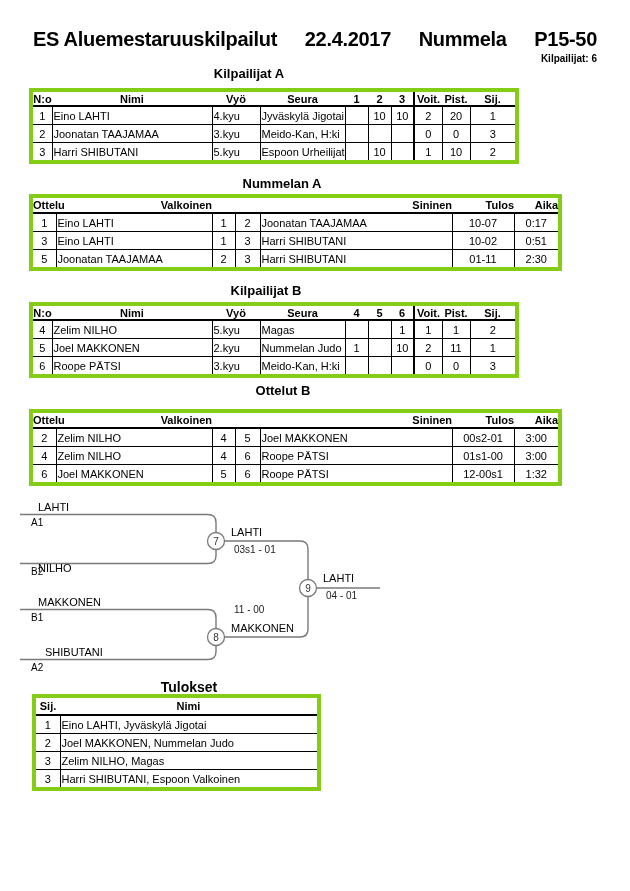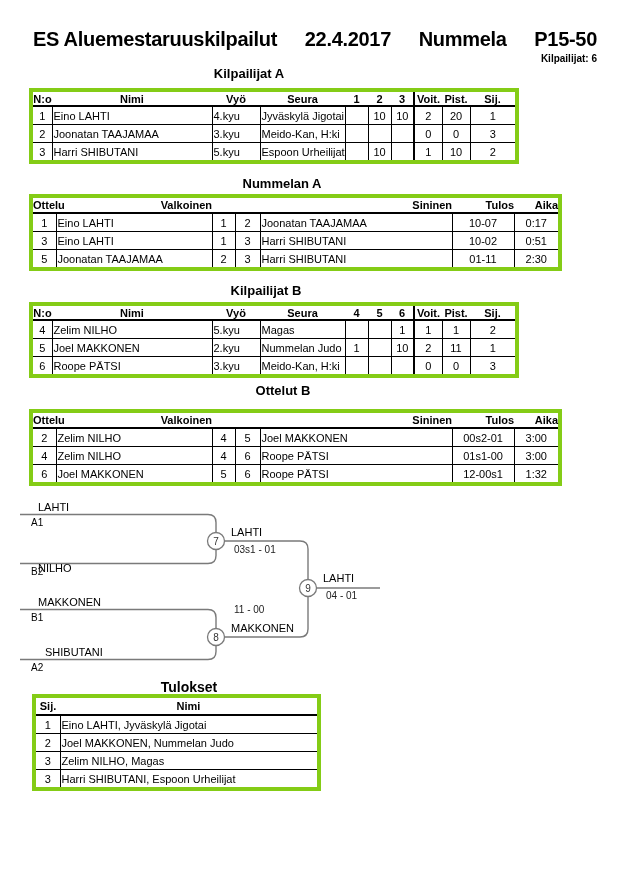--- a/index.html
+++ b/index.html
@@ -349,18 +349,18 @@
       <tr>
         <td>2</td>
         <td class="l">Joel MAKKONEN, Nummelan Judo</td>
       </tr>
       <tr>
         <td>3</td>
         <td class="l">Zelim NILHO, Magas</td>
       </tr>
       <tr>
         <td>3</td>
-        <td class="l">Harri SHIBUTANI, Espoon Urheilijat</td>
+        <td class="l">Harri SHIBUTANI, Espoon Valkoinen</td>
       </tr>
     </tbody>
   </table>
 
 </div>
 
 </body></html>

